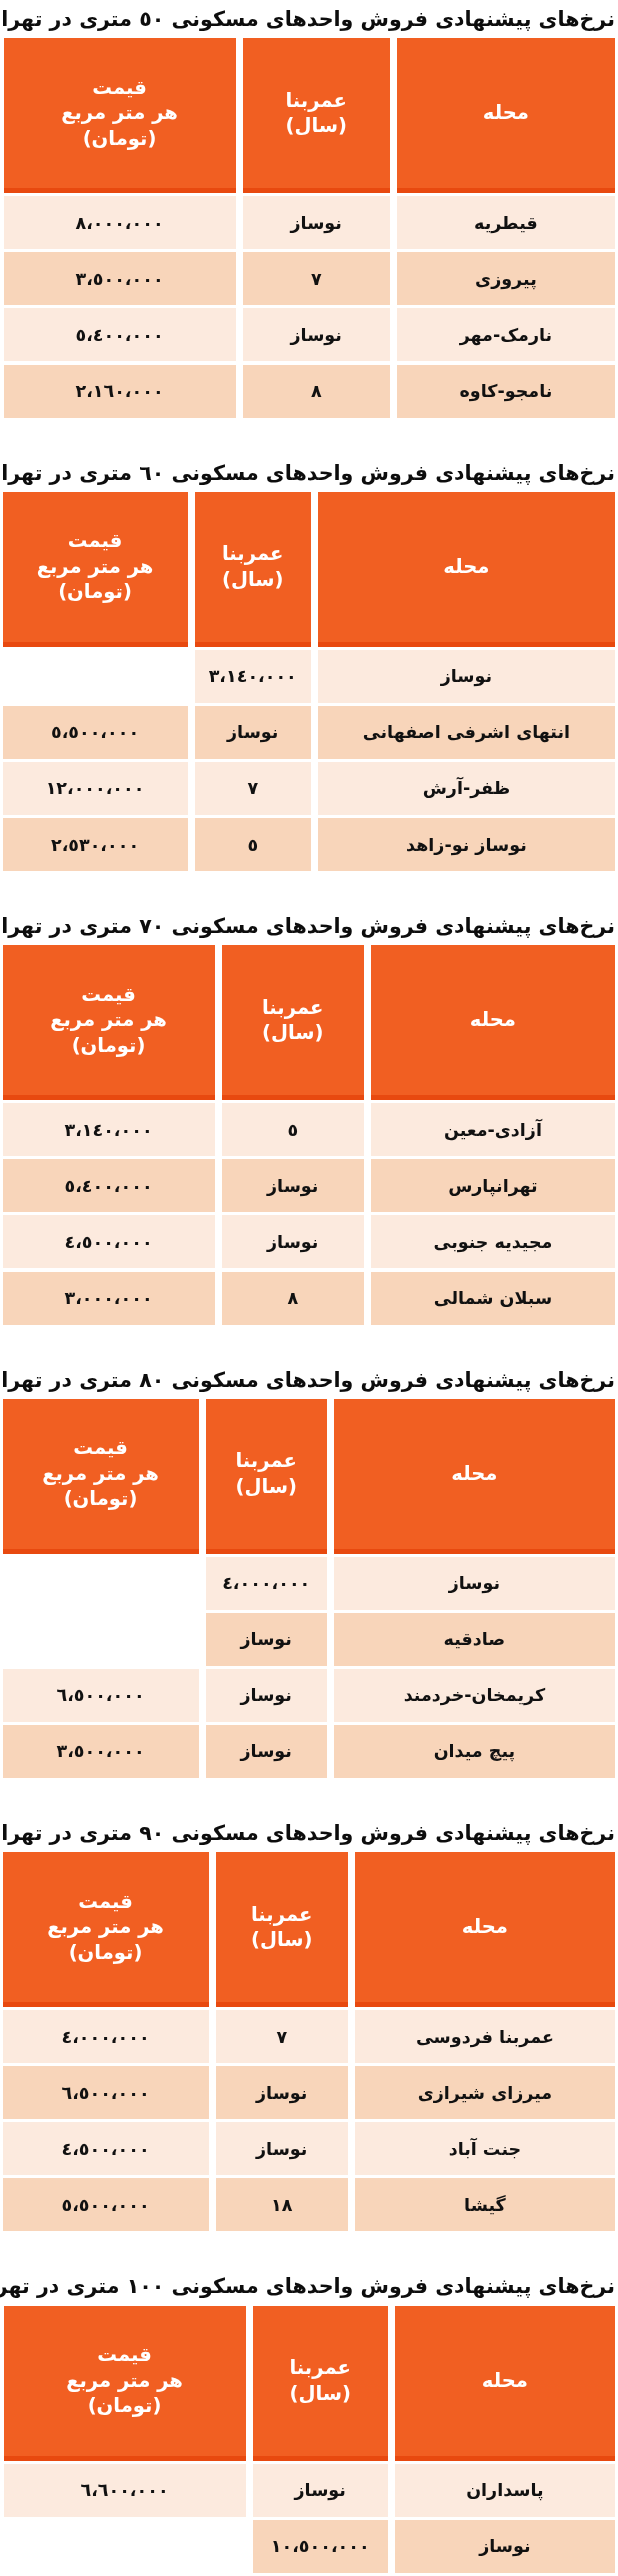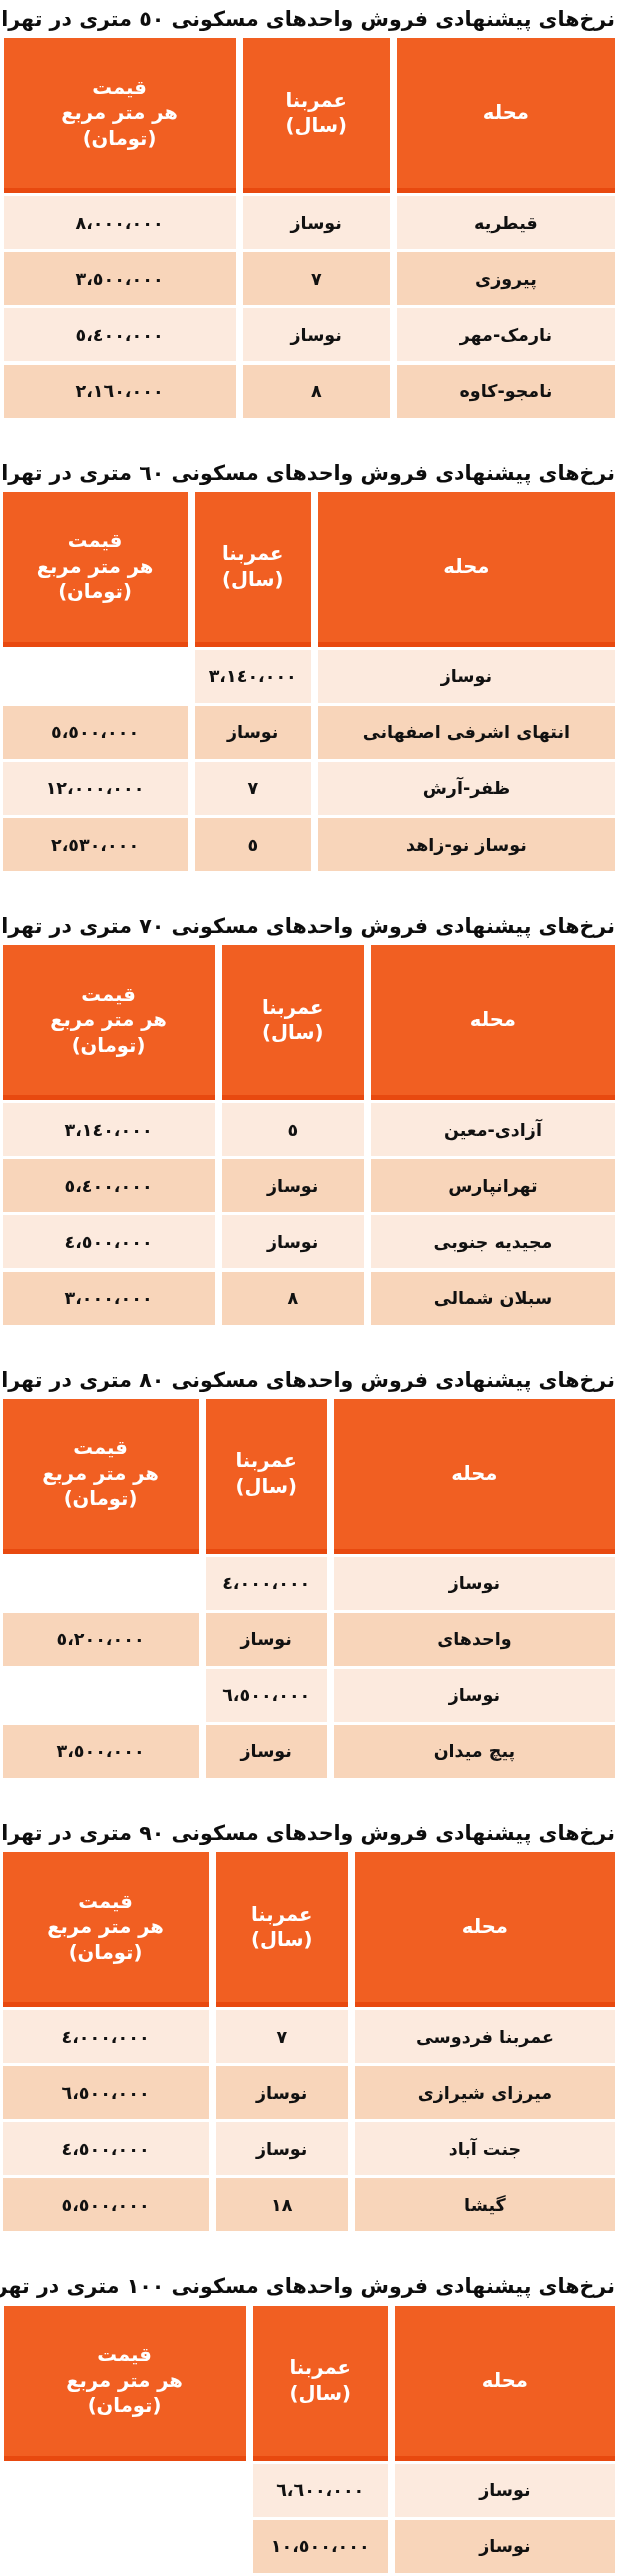--- a/index.html
+++ b/index.html
@@ -178,25 +178,25 @@
           <span class="ln">هر متر مربع</span>
           <span class="ln">(تومان)</span>
         </div>
     </div>
     <div class="rows">
       <div class="row">
         <div class="cell">نوساز</div>
         <div class="cell">٤،٠٠٠،٠٠٠</div>
       </div>
       <div class="row">
-        <div class="cell">واحدهای</div>
-        <div class="cell">نوساز</div>
-        <div class="cell">٥،٢٠٠،٠٠٠</div>
-      </div>
-      <div class="row">
+        <div class="cell">صادقیه</div>
+        <div class="cell">نوساز</div>
+      </div>
+      <div class="row">
+        <div class="cell">کریمخان-خردمند</div>
         <div class="cell">نوساز</div>
         <div class="cell">٦،٥٠٠،٠٠٠</div>
       </div>
       <div class="row">
         <div class="cell">پیچ میدان</div>
         <div class="cell">نوساز</div>
         <div class="cell">٣،٥٠٠،٠٠٠</div>
       </div>
     </div>
   </section>
@@ -252,20 +252,21 @@
           <span class="ln">(سال)</span>
         </div>
       <div class="hcell">
           <span class="ln">قیمت</span>
           <span class="ln">هر متر مربع</span>
           <span class="ln">(تومان)</span>
         </div>
     </div>
     <div class="rows">
       <div class="row">
+        <div class="cell">پاسداران</div>
         <div class="cell">نوساز</div>
         <div class="cell">٦،٦٠٠،٠٠٠</div>
       </div>
       <div class="row">
         <div class="cell">نوساز</div>
         <div class="cell">١٠،٥٠٠،٠٠٠</div>
       </div>
       <div class="row">
         <div class="cell">بلوارفردوس</div>
         <div class="cell">–</div>

